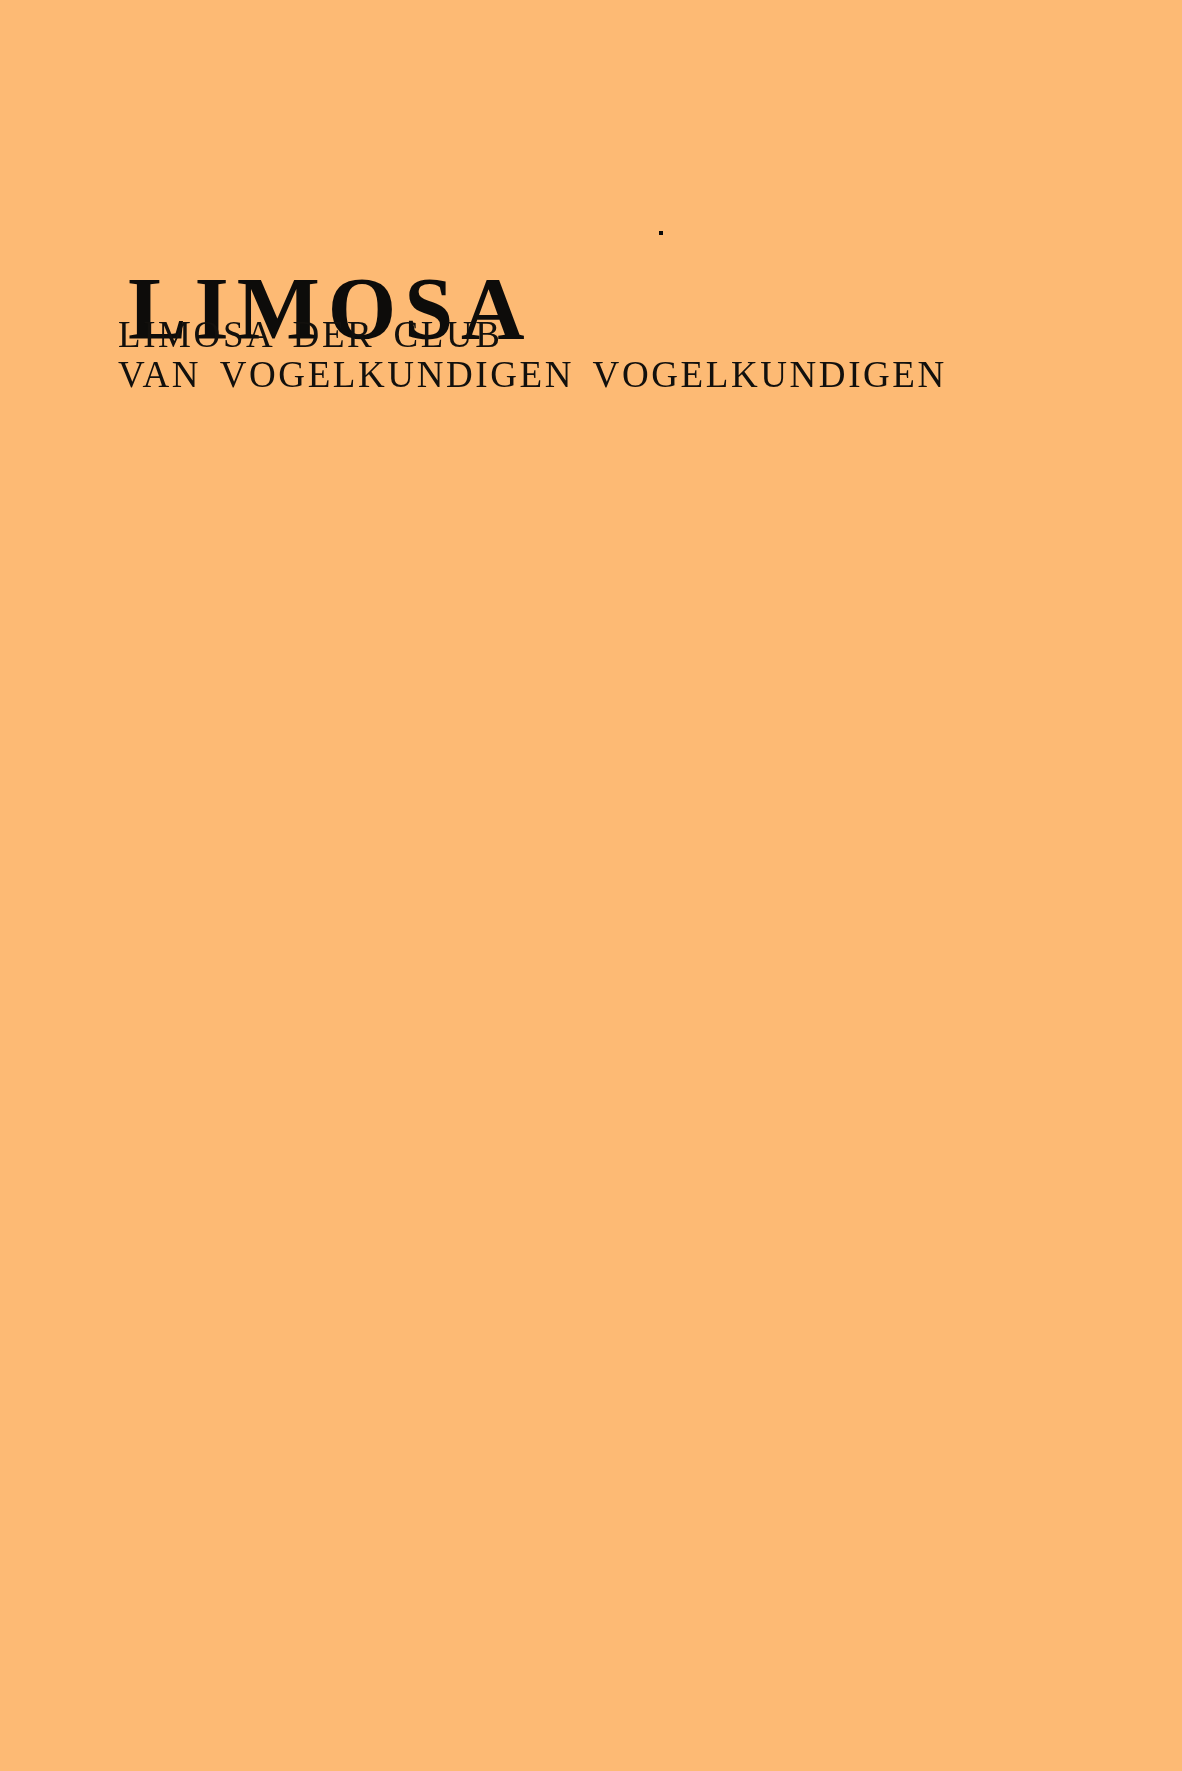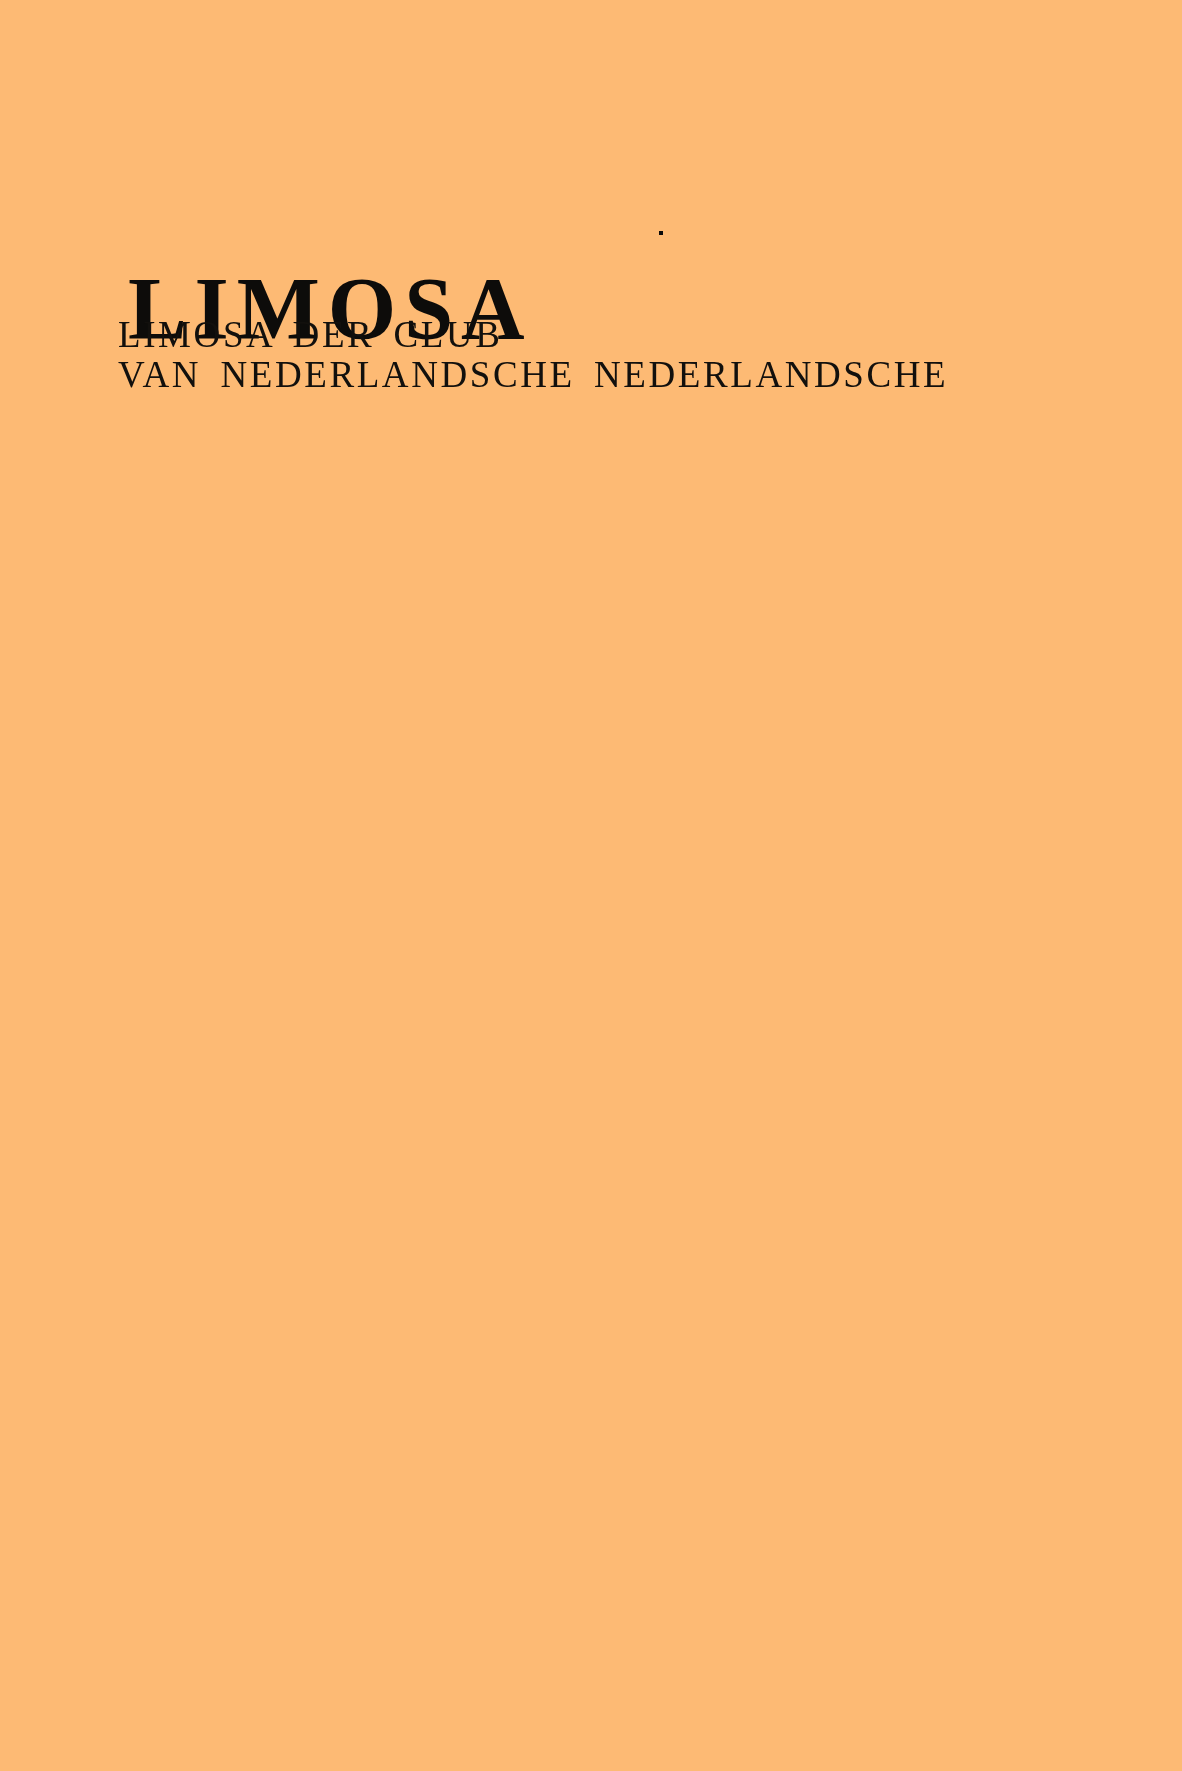--- a/index.html
+++ b/index.html
@@ -51,16 +51,16 @@
 <body>
 
 <div class="page">
 
   <h1 class="journal-title">LIMOSA</h1>
 
   <span class="ink-dot"></span>
 
   <div class="journal-subtitle">
     <div>LIMOSA DER CLUB</div>
-    <div>VAN NEDERLANDSCHE NEDERLANDSCHE</div>
+    <div>VAN VOGELKUNDIGEN VOGELKUNDIGEN</div>
   </div>
 
 </div>
 
 </body></html>

